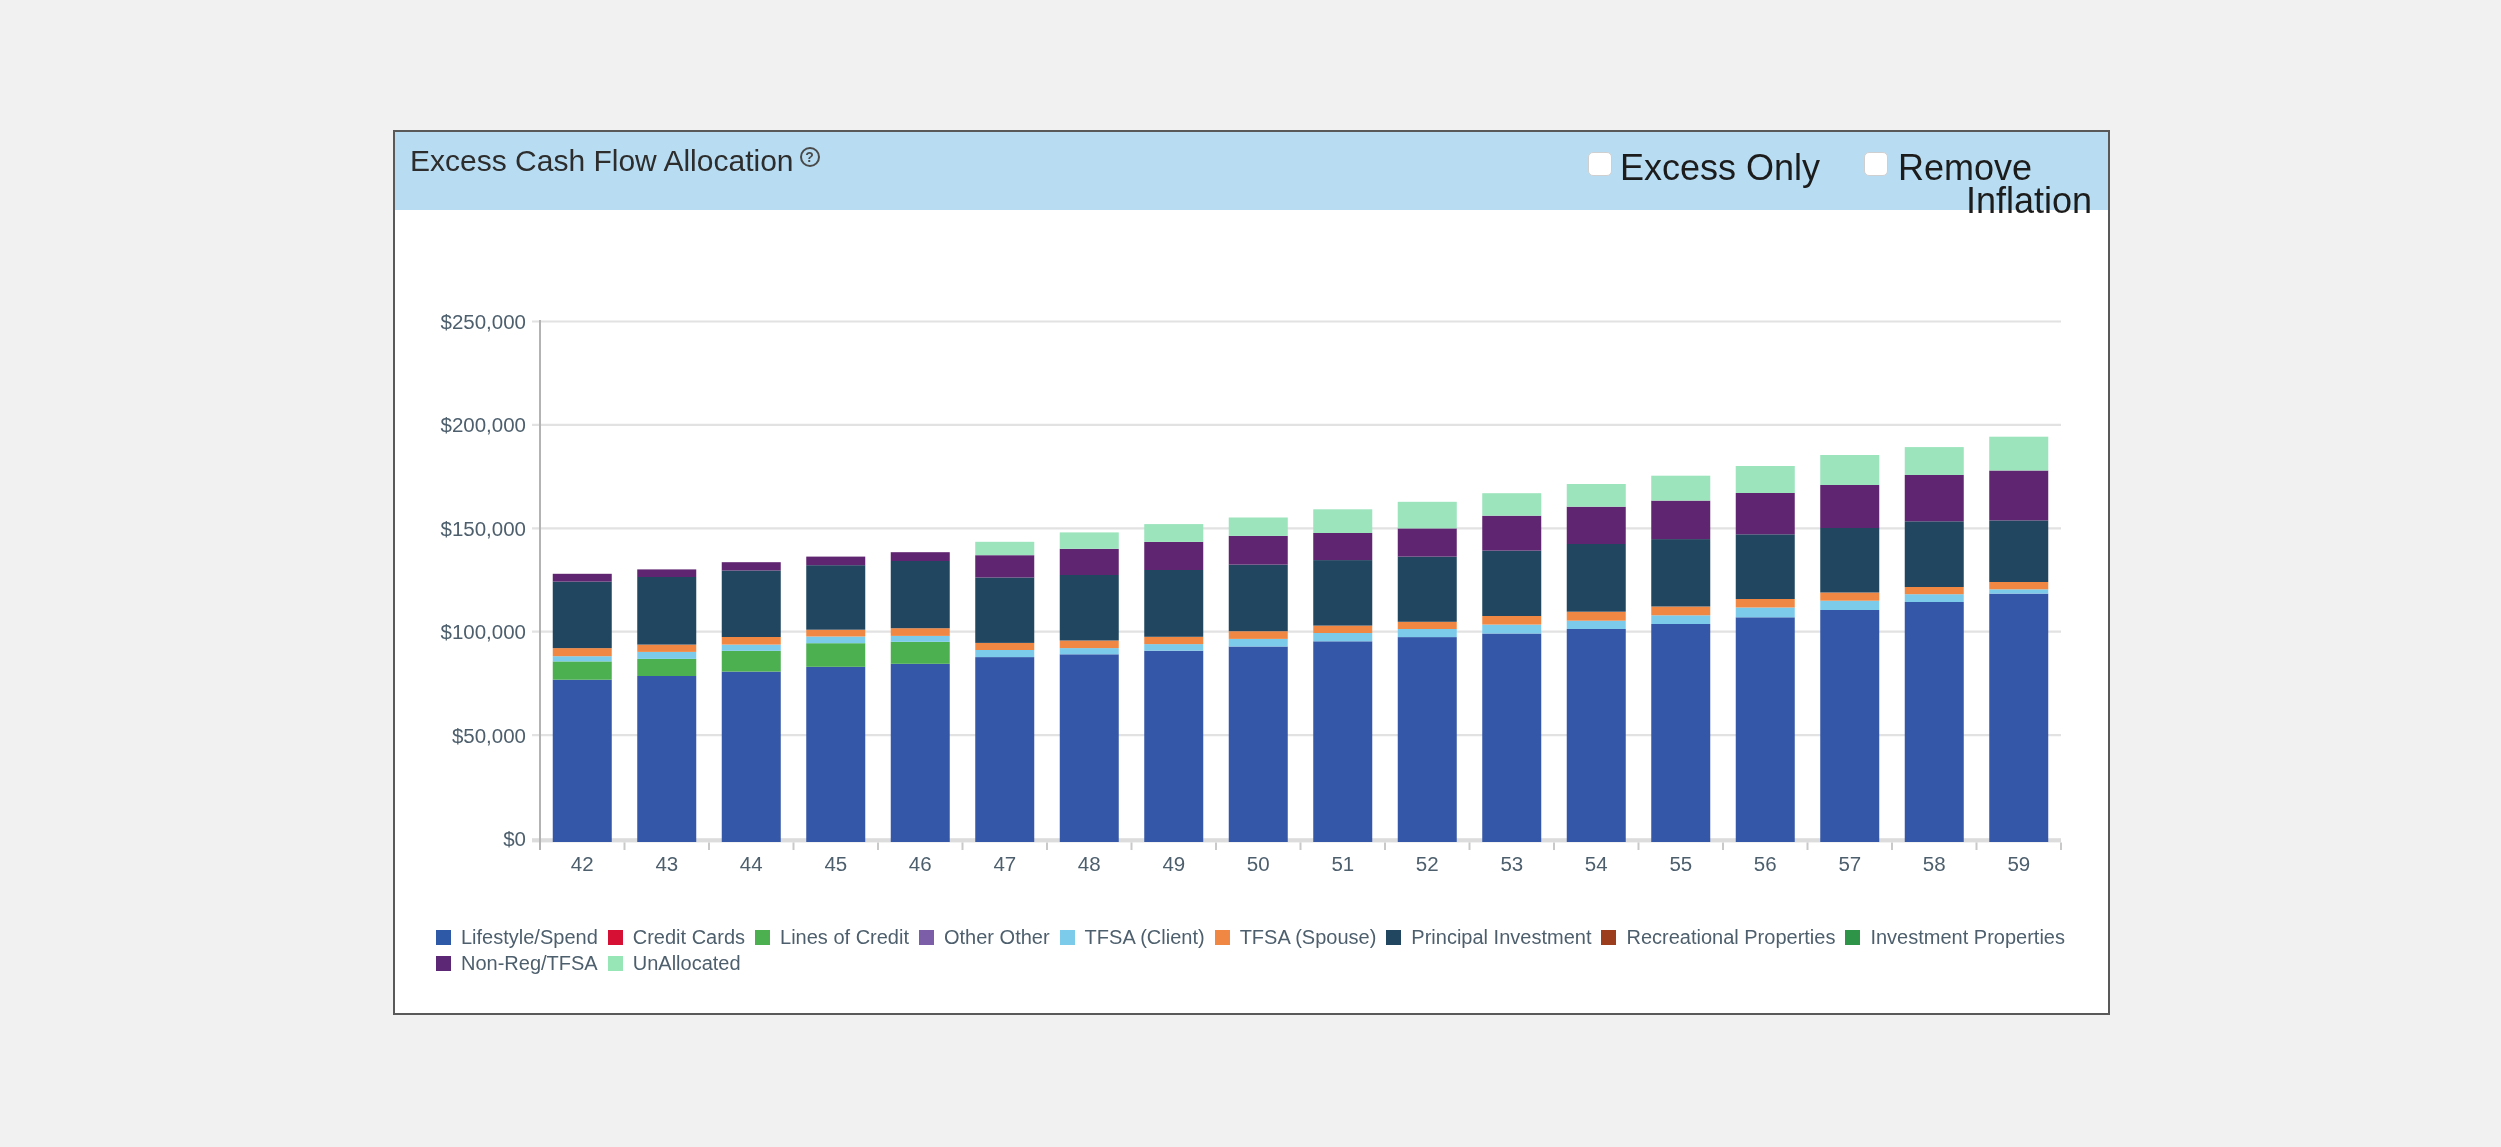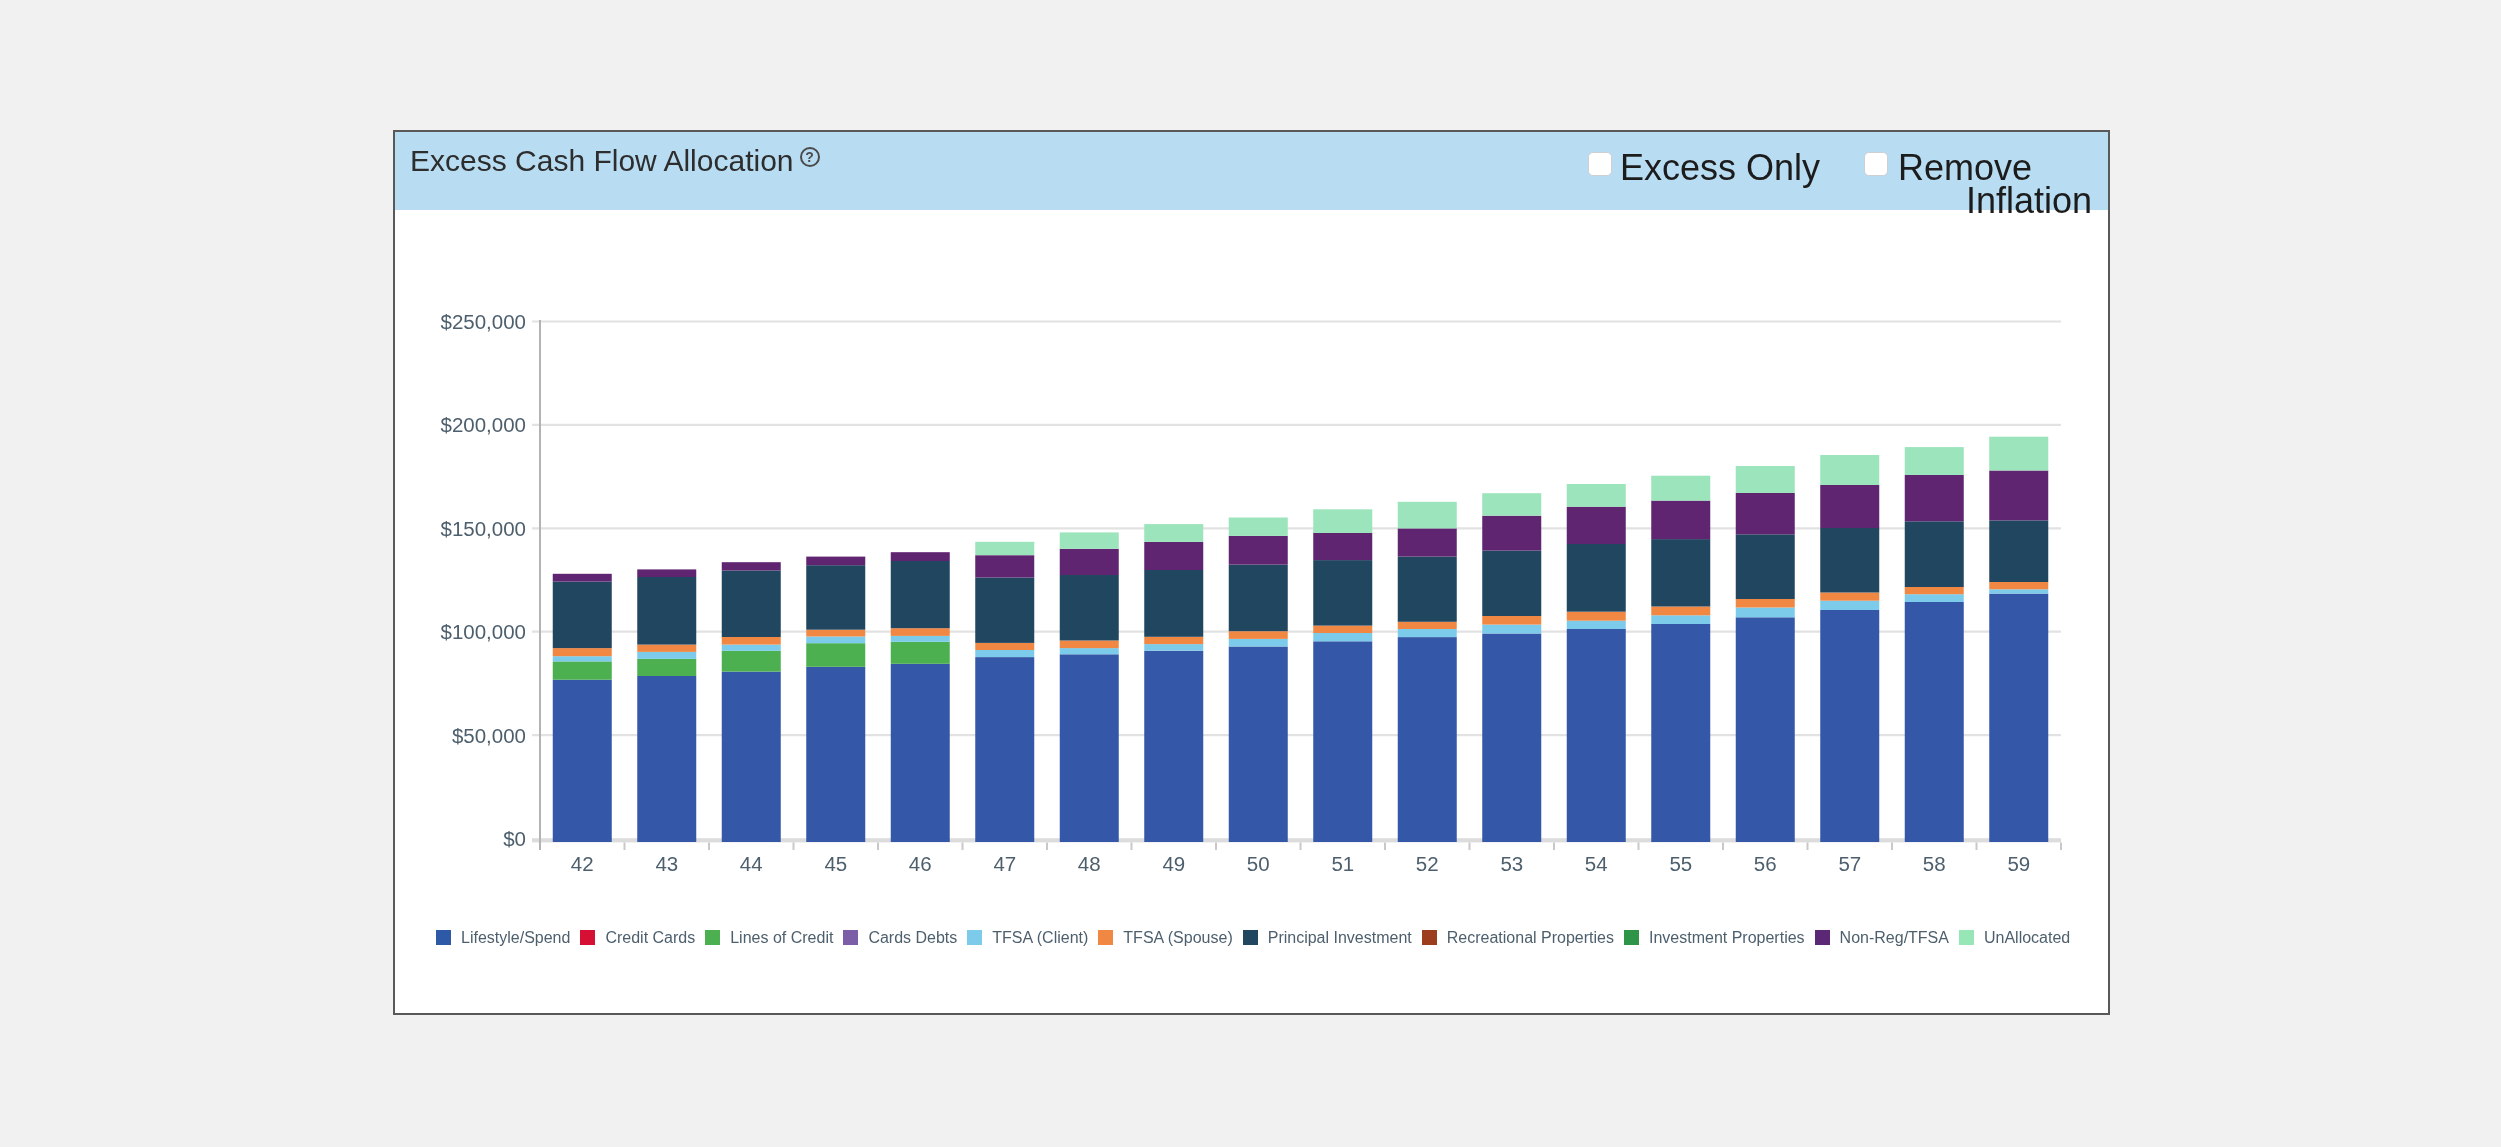--- a/index.html
+++ b/index.html
@@ -3,21 +3,21 @@
 <meta charset="utf-8">
 <style>
 html,body{margin:0;padding:0}
 body{width:2501px;height:1147px;background:#f1f1f2;font-family:"Liberation Sans",sans-serif;position:relative;overflow:hidden}
 .panel{position:absolute;left:393px;top:130px;width:1717px;height:885px;background:#fff;border:2px solid #595959;box-sizing:border-box}
 .hdr{position:absolute;left:395px;top:132px;width:1713px;height:78px;background:#b8ddf2}
 .title{position:absolute;left:410px;top:144px;font-size:30px;color:#2d2d2d}
 .help{display:inline-block;width:20px;height:20px;border:2px solid #4a4a4a;border-radius:50%;font-size:14px;line-height:17px;text-align:center;color:#4a4a4a;vertical-align:9px;margin-left:6px;box-sizing:border-box;font-weight:bold}
 .cbx{position:absolute;width:24px;height:24px;background:#fff;border:1px solid #cfcfcf;border-radius:5px;box-sizing:border-box}
 .cblab{position:absolute;font-size:36px;color:#1c1c1c}
-.legend{position:absolute;left:436px;top:925px;width:1660px;display:flex;flex-wrap:wrap;font-size:16px;color:#4d5f6d;line-height:25.5px}
+.legend{position:absolute;left:436px;top:925px;width:1660px;display:flex;flex-wrap:wrap;font-size:20px;color:#4d5f6d;line-height:25.5px}
 .li{display:inline-flex;align-items:center;margin-right:10px;white-space:nowrap}
 .sq{display:inline-block;width:15px;height:15px;margin-right:10px;flex:none}
 </style>
 </head>
 <body>
 <div class="panel"></div>
 <div class="hdr"></div>
 <div class="title">Excess Cash Flow Allocation<span class="help">?</span></div>
 <div class="cbx" style="left:1588px;top:152px"></div>
 <div class="cblab" style="left:1620px;top:147px">Excess Only</div>
@@ -191,21 +191,21 @@
 <span class="li">
       <span class="sq" style="background:#d60f34"></span>
       <span class="lt">Credit Cards</span>
     </span>
 <span class="li">
       <span class="sq" style="background:#4caf50"></span>
       <span class="lt">Lines of Credit</span>
     </span>
 <span class="li">
       <span class="sq" style="background:#7b5ea7"></span>
-      <span class="lt">Cards Debts</span>
+      <span class="lt">Other Other</span>
     </span>
 <span class="li">
       <span class="sq" style="background:#7ccbea"></span>
       <span class="lt">TFSA (Client)</span>
     </span>
 <span class="li">
       <span class="sq" style="background:#f08844"></span>
       <span class="lt">TFSA (Spouse)</span>
     </span>
 <span class="li">

